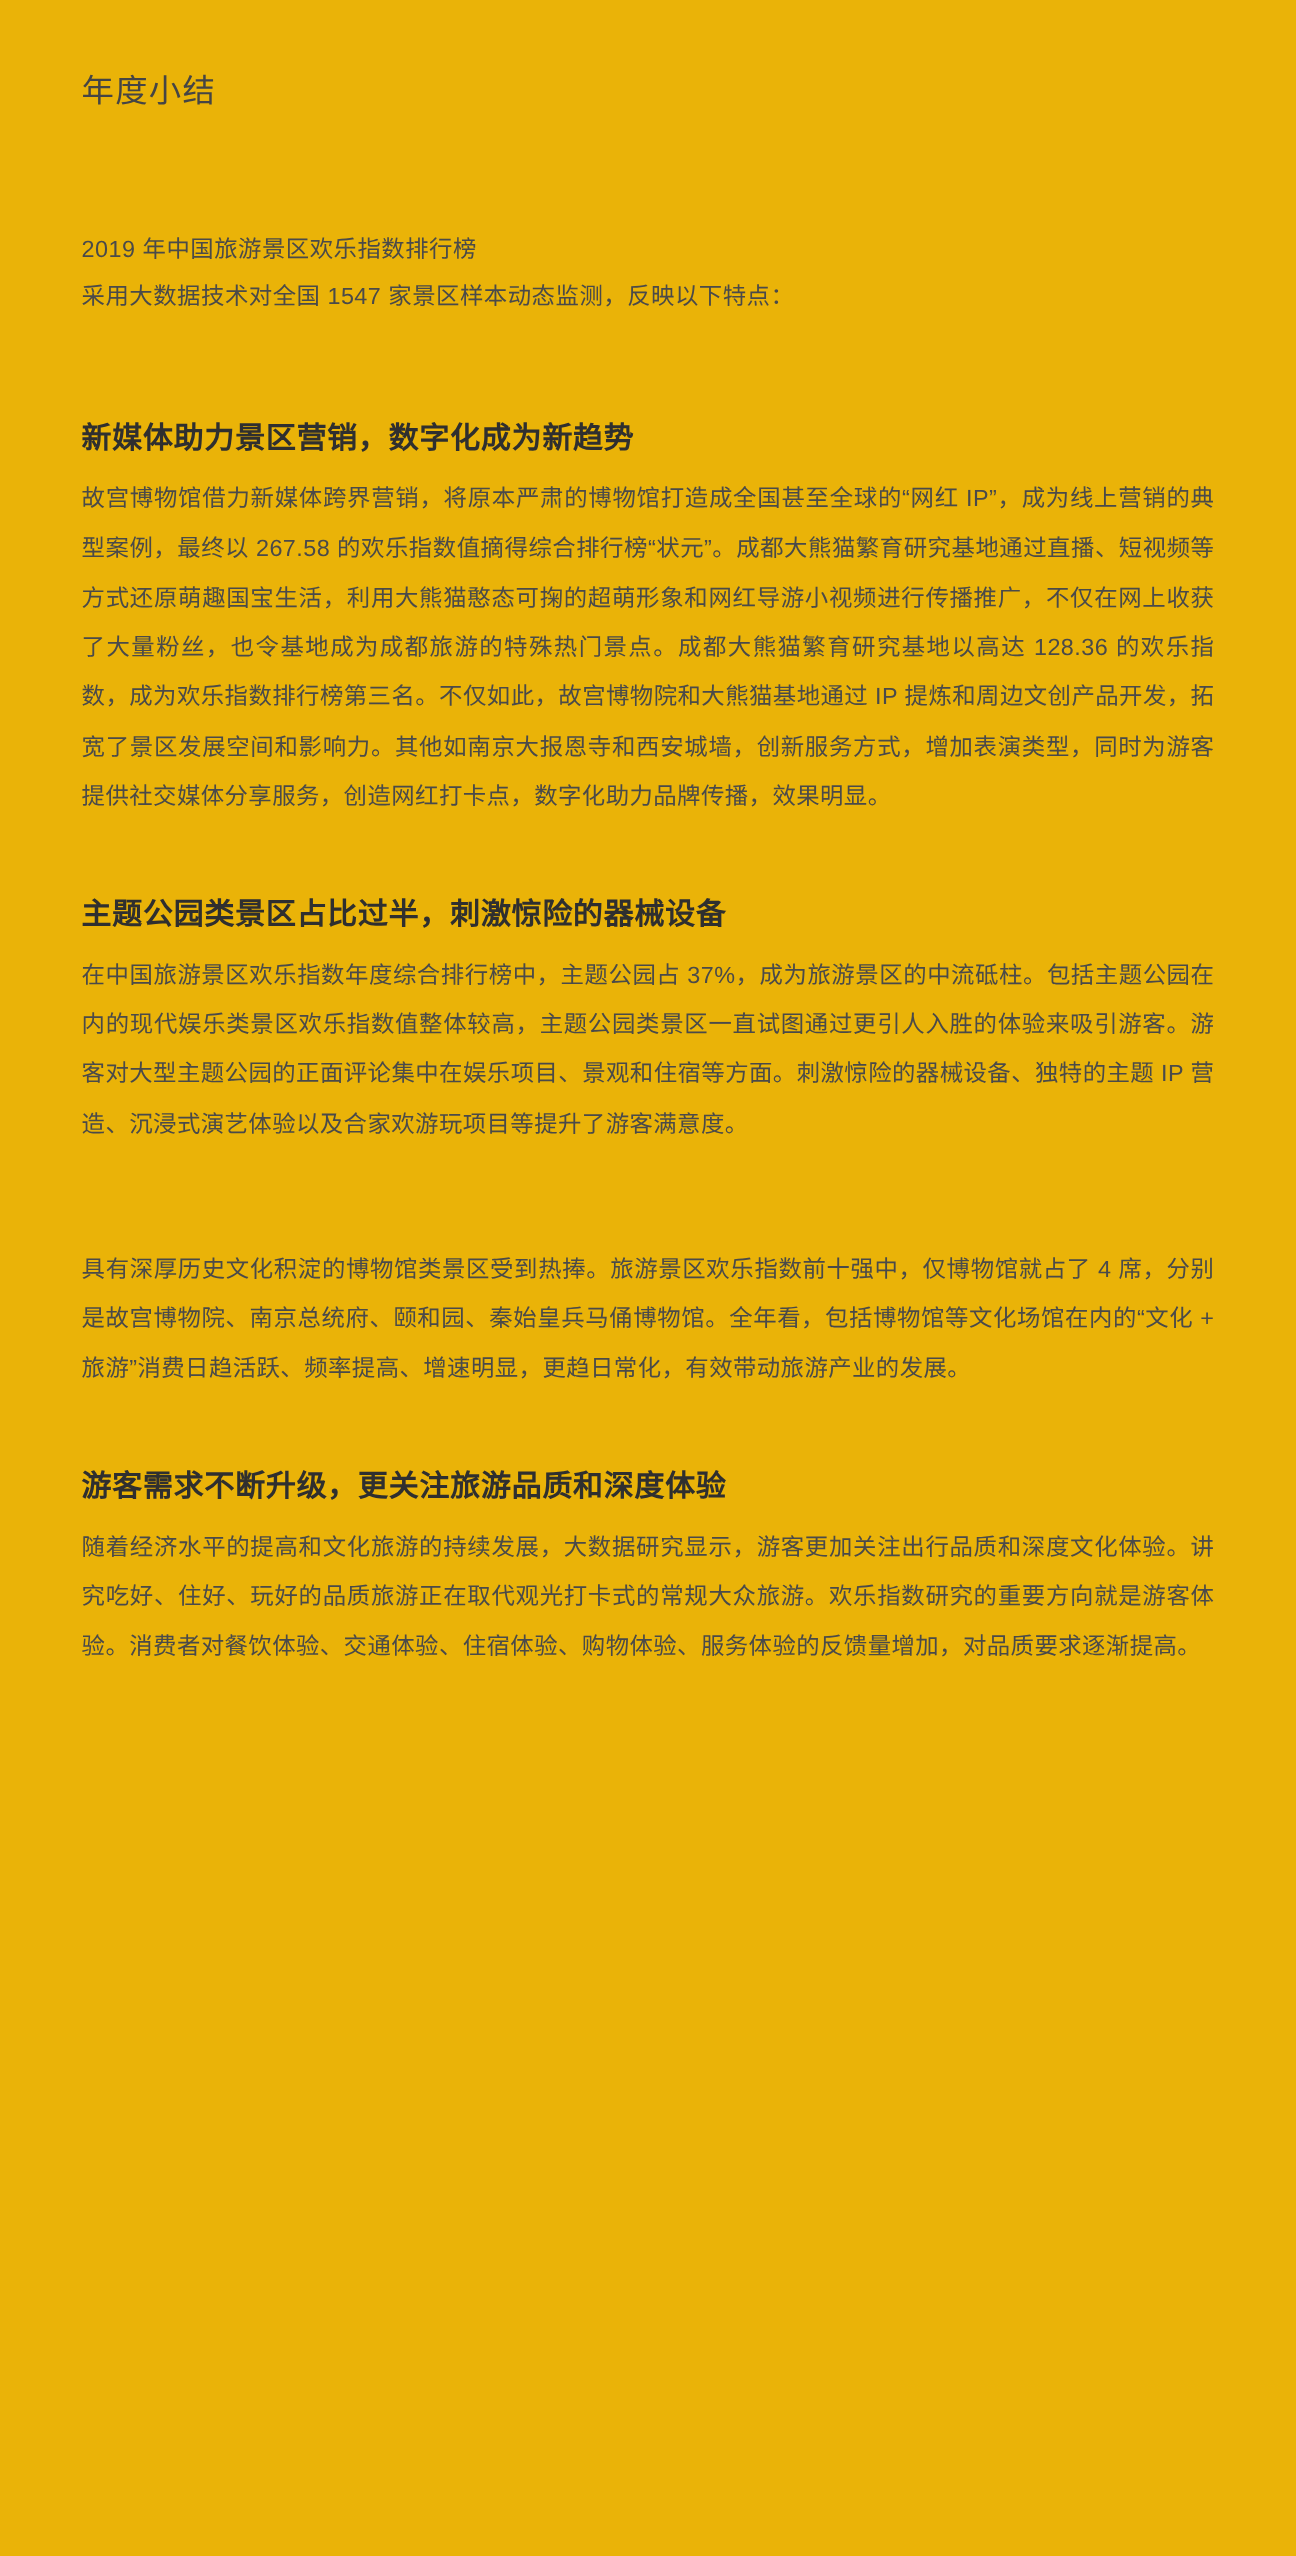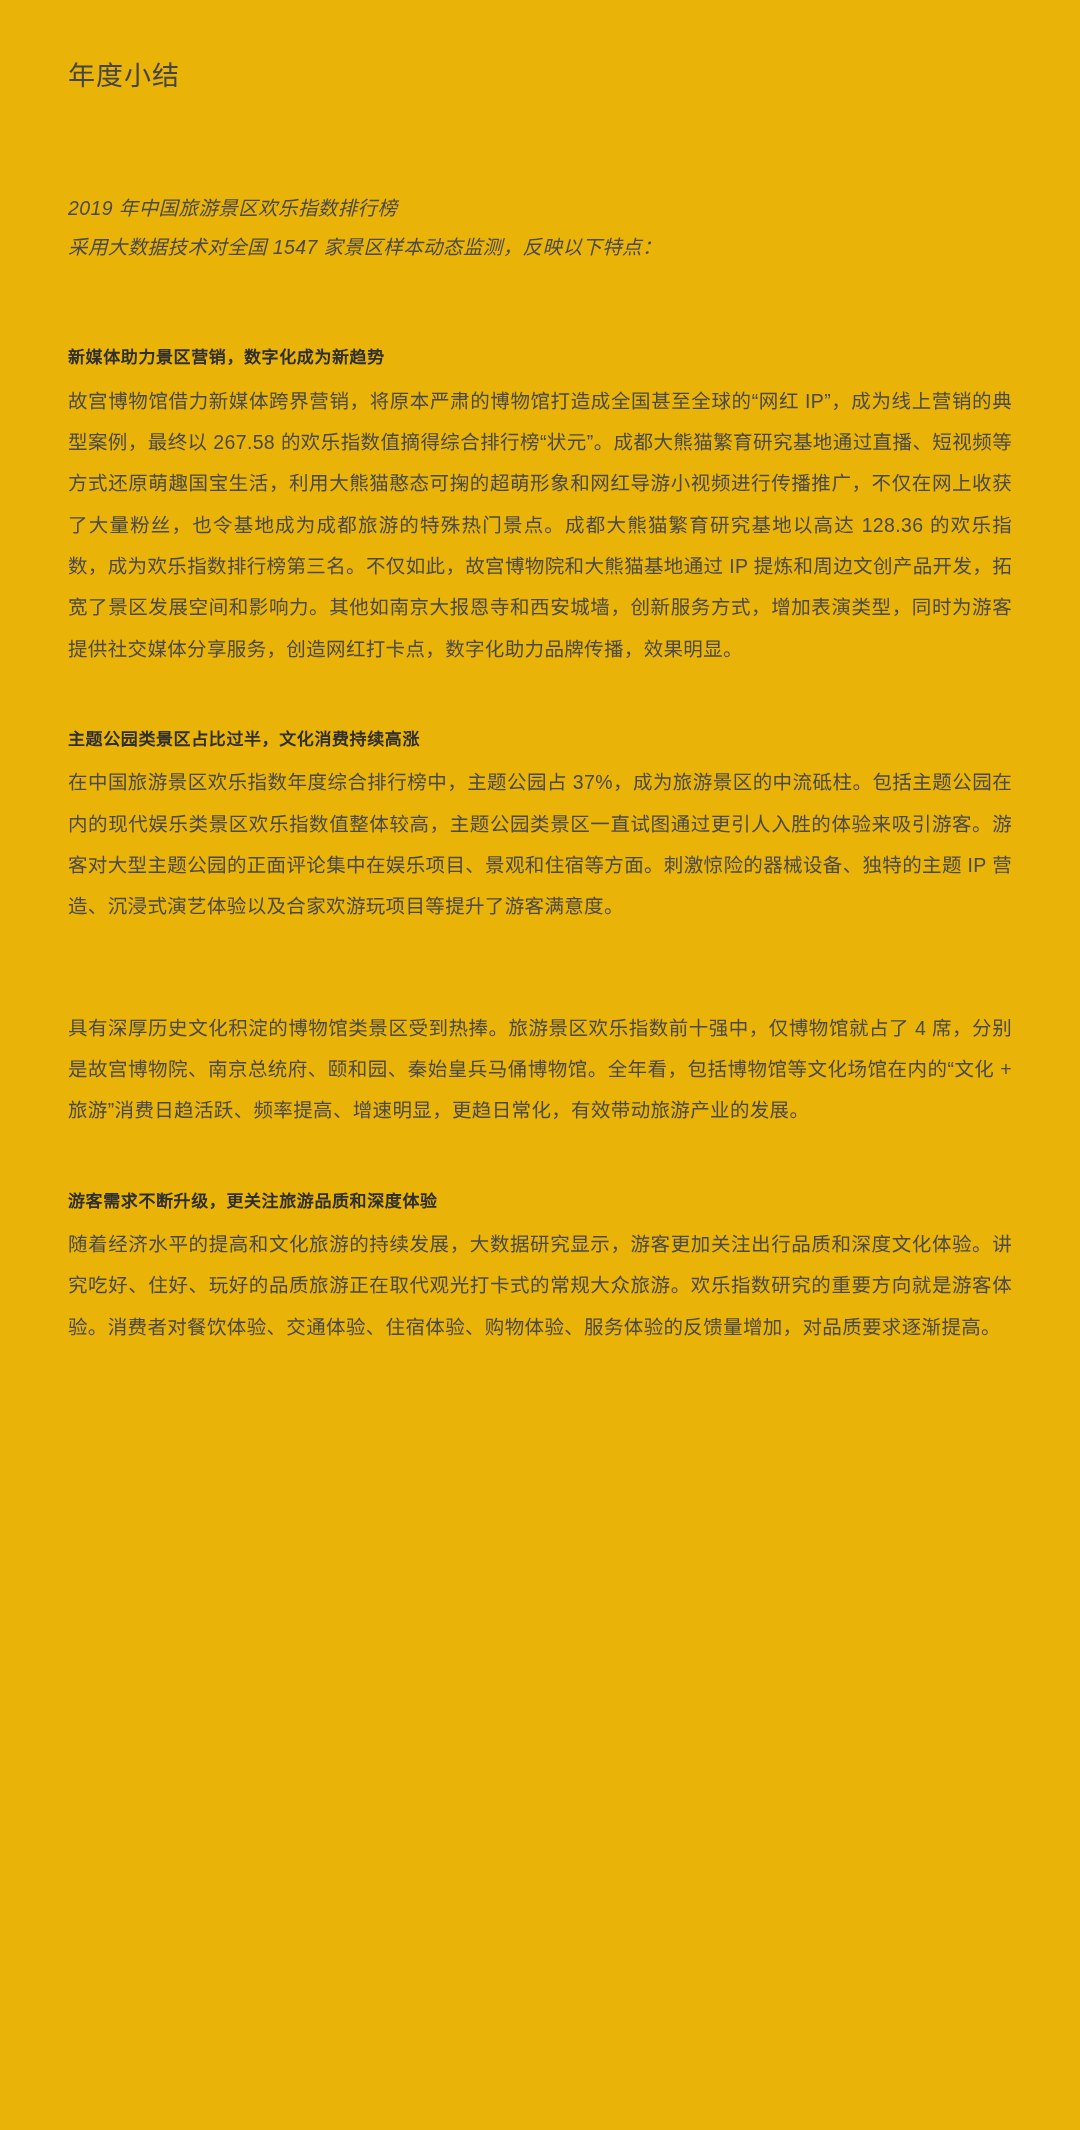--- a/index.html
+++ b/index.html
@@ -24,36 +24,35 @@
   .doc-title {
     font-size: 27px;
     color: #454545;
     letter-spacing: 1px;
     padding-top: 56px;
     line-height: 1.5;
     font-weight: 400;
   }
   .intro {
     padding-top: 92px;
-    font-style: italic;
   }
   .intro-line {
     font-size: 19.5px;
     line-height: 2.05;
     color: #4a4a4a;
     letter-spacing: 0.4px;
   }
   .section {
     padding-top: 54px;
   }
   .section.first-section {
     padding-top: 74px;
   }
   .section-heading {
-    font-size: 17px;
+    font-size: 25px;
     font-weight: bold;
     color: #2f2f2f;
     letter-spacing: 0.6px;
     line-height: 1.9;
     margin-bottom: 6px;
   }
   .section-body {
     font-size: 19.5px;
     line-height: 2.12;
     color: #4a4a4a;
@@ -74,21 +73,21 @@
     <div class="intro-line">2019 年中国旅游景区欢乐指数排行榜</div>
     <div class="intro-line">采用大数据技术对全国 1547 家景区样本动态监测，反映以下特点：</div>
   </div>
 
   <div class="section first-section">
     <div class="section-heading">新媒体助力景区营销，数字化成为新趋势</div>
     <div class="section-body">故宫博物馆借力新媒体跨界营销，将原本严肃的博物馆打造成全国甚至全球的“网红 IP”，成为线上营销的典型案例，最终以 267.58 的欢乐指数值摘得综合排行榜“状元”。成都大熊猫繁育研究基地通过直播、短视频等方式还原萌趣国宝生活，利用大熊猫憨态可掬的超萌形象和网红导游小视频进行传播推广，不仅在网上收获了大量粉丝，也令基地成为成都旅游的特殊热门景点。成都大熊猫繁育研究基地以高达 128.36 的欢乐指数，成为欢乐指数排行榜第三名。不仅如此，故宫博物院和大熊猫基地通过 IP 提炼和周边文创产品开发，拓宽了景区发展空间和影响力。其他如南京大报恩寺和西安城墙，创新服务方式，增加表演类型，同时为游客提供社交媒体分享服务，创造网红打卡点，数字化助力品牌传播，效果明显。</div>
   </div>
 
   <div class="section">
-    <div class="section-heading">主题公园类景区占比过半，文化消费持续高涨</div>
+    <div class="section-heading">主题公园类景区占比过半，刺激惊险的器械设备</div>
     <div class="section-body">在中国旅游景区欢乐指数年度综合排行榜中，主题公园占 37%，成为旅游景区的中流砥柱。包括主题公园在内的现代娱乐类景区欢乐指数值整体较高，主题公园类景区一直试图通过更引人入胜的体验来吸引游客。游客对大型主题公园的正面评论集中在娱乐项目、景观和住宿等方面。刺激惊险的器械设备、独特的主题 IP 营造、沉浸式演艺体验以及合家欢游玩项目等提升了游客满意度。</div>
   </div>
 
   <div class="spacer-lg"></div>
 
   <div class="section">
     <div class="section-body">具有深厚历史文化积淀的博物馆类景区受到热捧。旅游景区欢乐指数前十强中，仅博物馆就占了 4 席，分别是故宫博物院、南京总统府、颐和园、秦始皇兵马俑博物馆。全年看，包括博物馆等文化场馆在内的“文化 + 旅游”消费日趋活跃、频率提高、增速明显，更趋日常化，有效带动旅游产业的发展。</div>
   </div>
 
   <div class="section">

